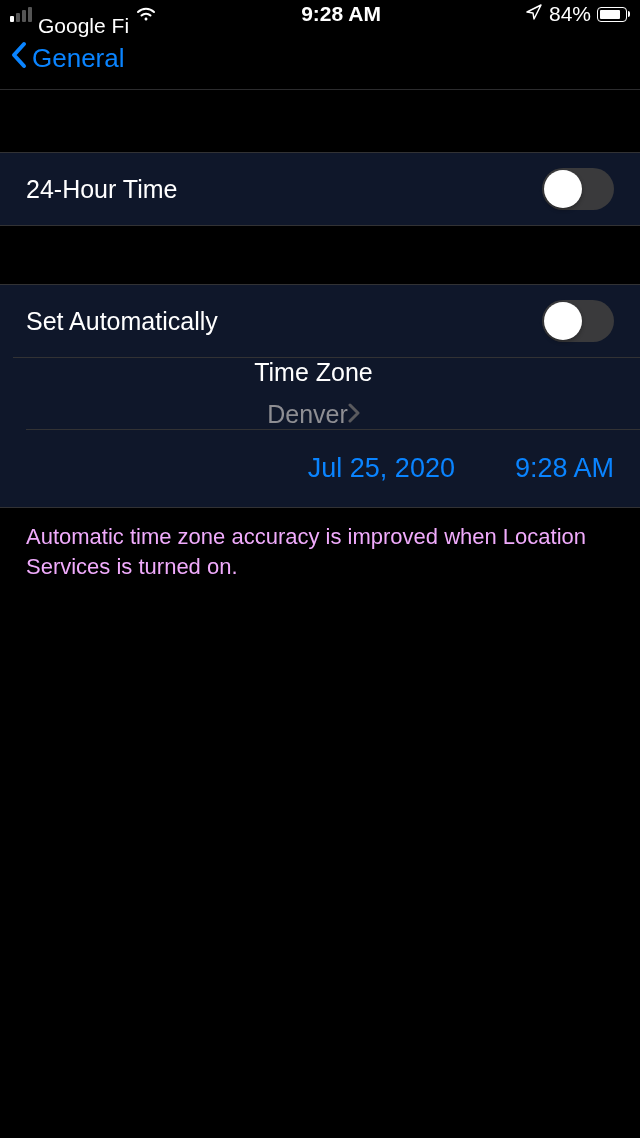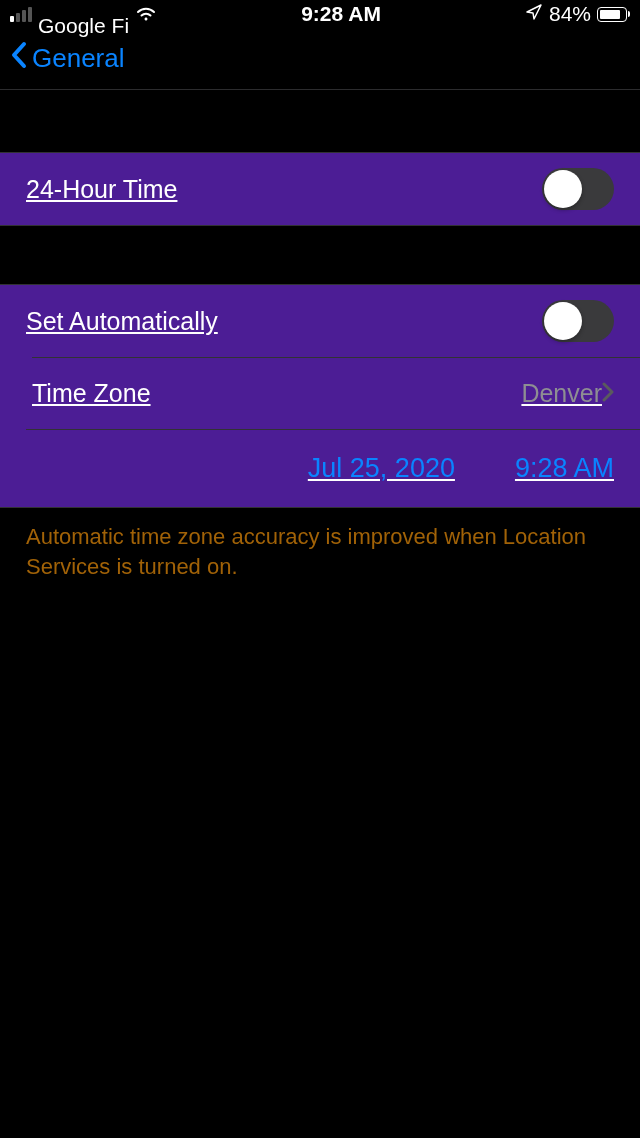--- a/index.html
+++ b/index.html
@@ -111,37 +111,37 @@
     }
     .spacer {
       height: 62px;
       background: #000;
     }
     .spacer-sm {
       height: 58px;
       background: #000;
     }
     .group {
-      background: #4c1d95;
+      background: #0f172a;
       border-top: 0.5px solid #323234;
       border-bottom: 0.5px solid #323234;
-      text-decoration: underline;
     }
     .row {
       min-height: 72px;
       display: flex;
       align-items: center;
       justify-content: space-between;
       padding: 0 26px;
       font-size: 25px;
     }
     .row + .row {
       border-top: 0.5px solid #323234;
-      margin-left: 32px;
+      margin-left: 13px;
       padding-left: 0;
+      flex-direction: column;
     }
     .row-label {
       color: #ffffff;
       font-weight: 400;
     }
     .row-right {
       display: flex;
       align-items: center;
     }
     .row-value {
@@ -186,21 +186,21 @@
       grid-column: 2;
     }
     .datetime-time {
       grid-column: 3;
     }
     
     .footer-text {
       padding: 14px 26px;
       font-size: 22px;
       line-height: 1.35;
-      color: #a16207;
+      color: #f0abfc;
     }
   </style>
 </head>
 <body>
 
 <div class="status-bar">
   <div class="status-left">
     <div class="signal-bars">
       <span></span>
         <span></span>

